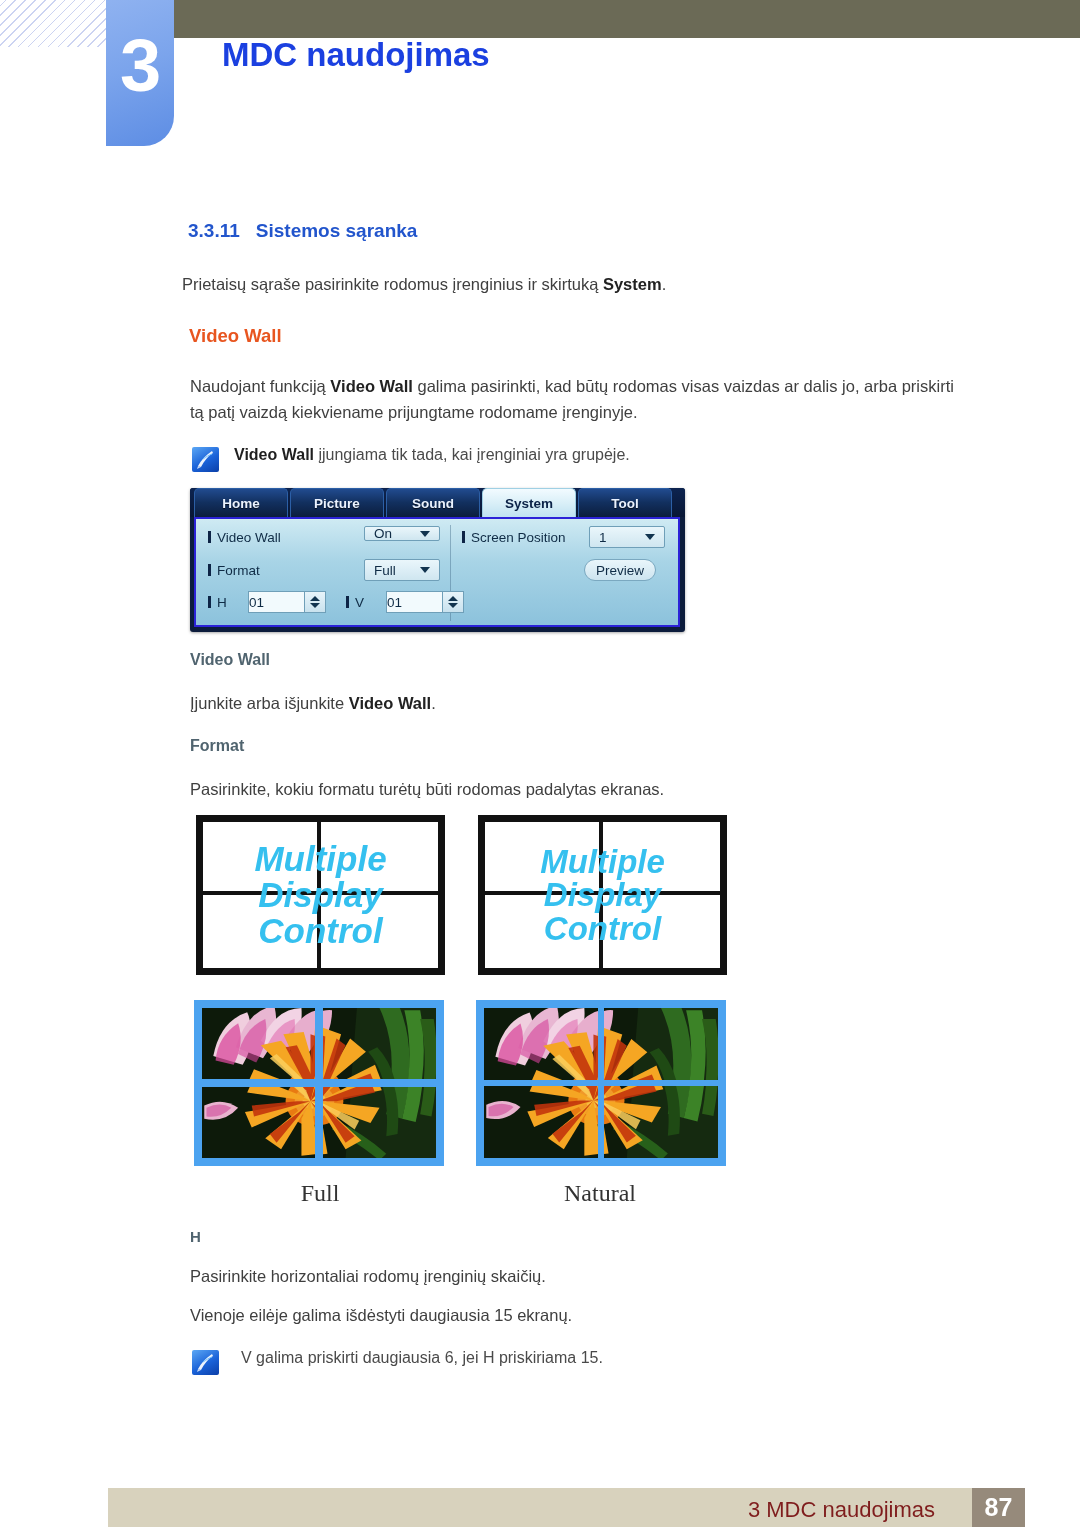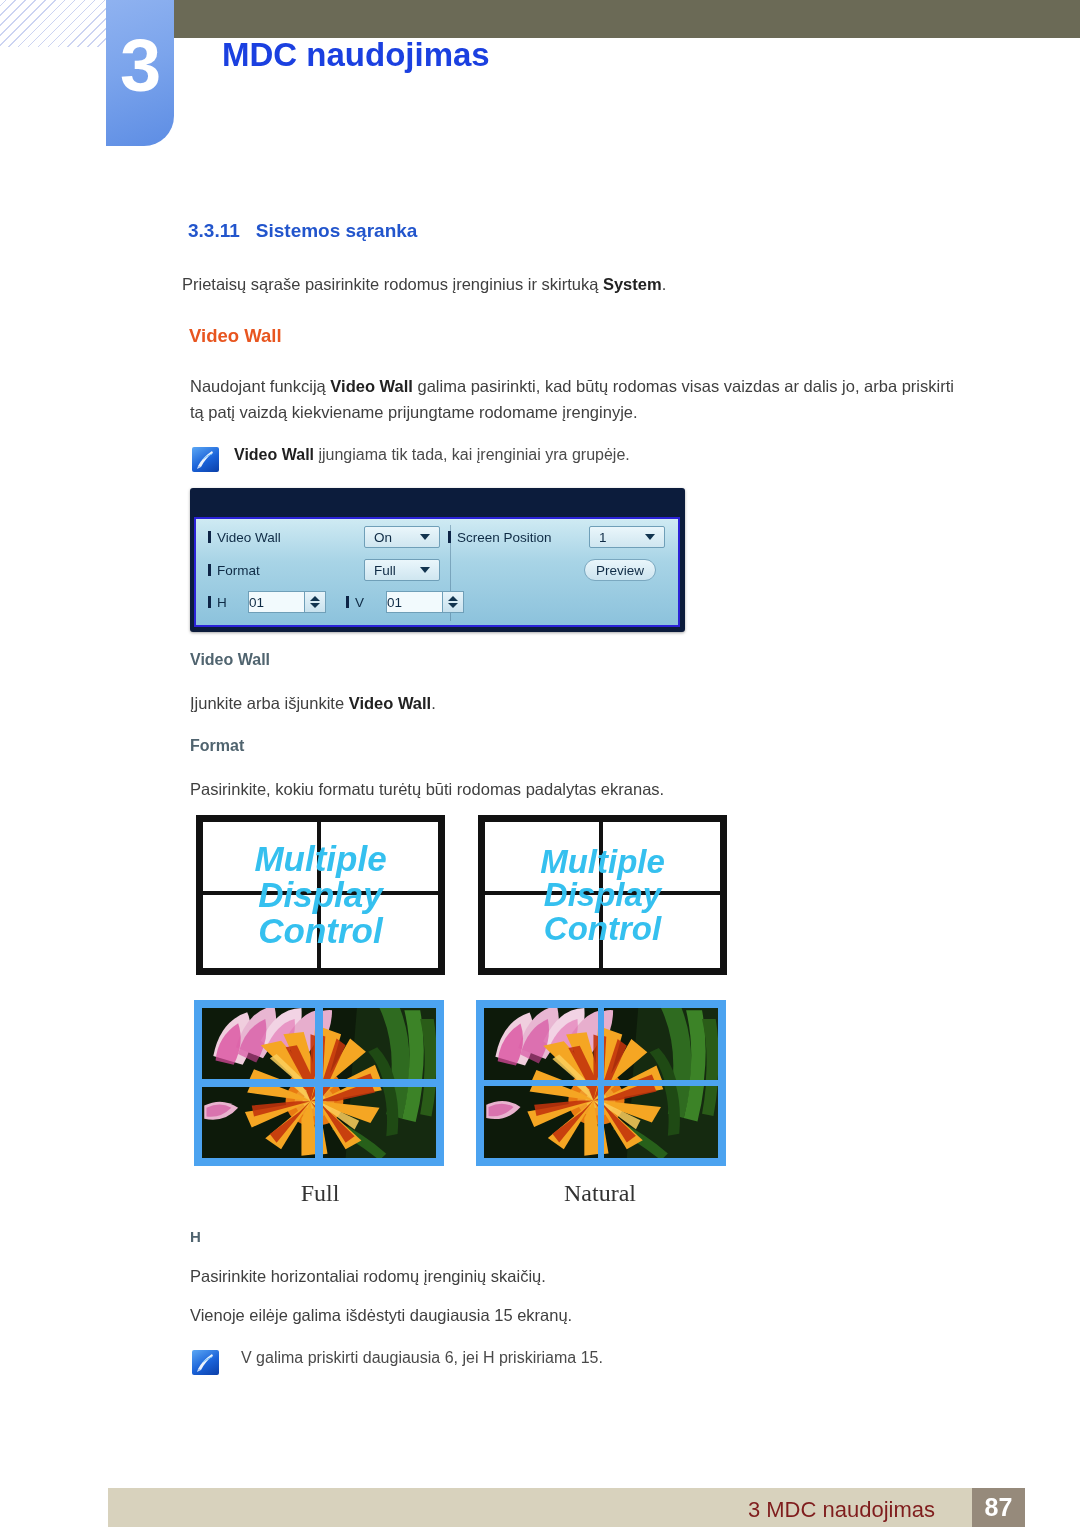--- a/index.html
+++ b/index.html
@@ -403,28 +403,35 @@
     <path d="M20 4 C14 8, 9 13, 6 19 L9 20 C12 14, 16 9, 21 6 Z" fill="#ffffff" opacity="0.92"></path>
     <path d="M6 19 L5 22 L9 20 Z" fill="#ffffff" opacity="0.75"></path>
     <path d="M11 12 C14 10, 17 8, 20 7" stroke="#6fc0ff" stroke-width="1" fill="none"></path>
   </svg>
 </div>
 <div class="note1-text">
   <b>Video Wall</b><span> įjungiama tik tada, kai įrenginiai yra grupėje.</span>
 </div>
 
 <div class="mdc">
+  <div class="mdc-tabs">
+    <div class="mdc-tab">Home</div>
+    <div class="mdc-tab">Picture</div>
+    <div class="mdc-tab">Sound</div>
+    <div class="mdc-tab active">System</div>
+    <div class="mdc-tab">Tool</div>
+  </div>
 
   <div class="mdc-body">
     <div class="mdc-divider"></div>
 
     <div class="fld-label" style="left:12px; top:11px;">
       <span class="bullet-bar"></span><span>Video Wall</span>
     </div>
-    <div class="combo" style="left:168px; top:7px; width:76px; height:22px;">
+    <div class="combo" style="left:168px; top:7px; width:76px; height:15px;">
       <span class="val">On</span>
       <span class="caret"></span>
     </div>
 
     <div class="fld-label" style="left:12px; top:44px;">
       <span class="bullet-bar"></span><span>Format</span>
     </div>
     <div class="combo" style="left:168px; top:40px; width:76px; height:22px;">
       <span class="val">Full</span>
       <span class="caret"></span>
@@ -445,21 +452,21 @@
       <span class="bullet-bar"></span><span>V</span>
     </div>
     <div class="spin" style="left:190px; top:72px; height:22px;">
       <div class="sval">01</div>
       <div class="sbtn">
         <span class="tri-up"></span>
         <span class="tri-down"></span>
       </div>
     </div>
 
-    <div class="fld-label" style="left:252px; top:11px;">
+    <div class="fld-label" style="left:266px; top:11px;">
       <span class="bullet-bar"></span><span>Screen Position</span>
     </div>
     <div class="combo" style="left:393px; top:7px; width:76px; height:22px;">
       <span class="val">1</span>
       <span class="caret"></span>
     </div>
     <div class="preview-btn" style="left:388px; top:40px; width:72px; height:22px;border-radius:11px;">Preview</div>
   </div>
 </div>
 

